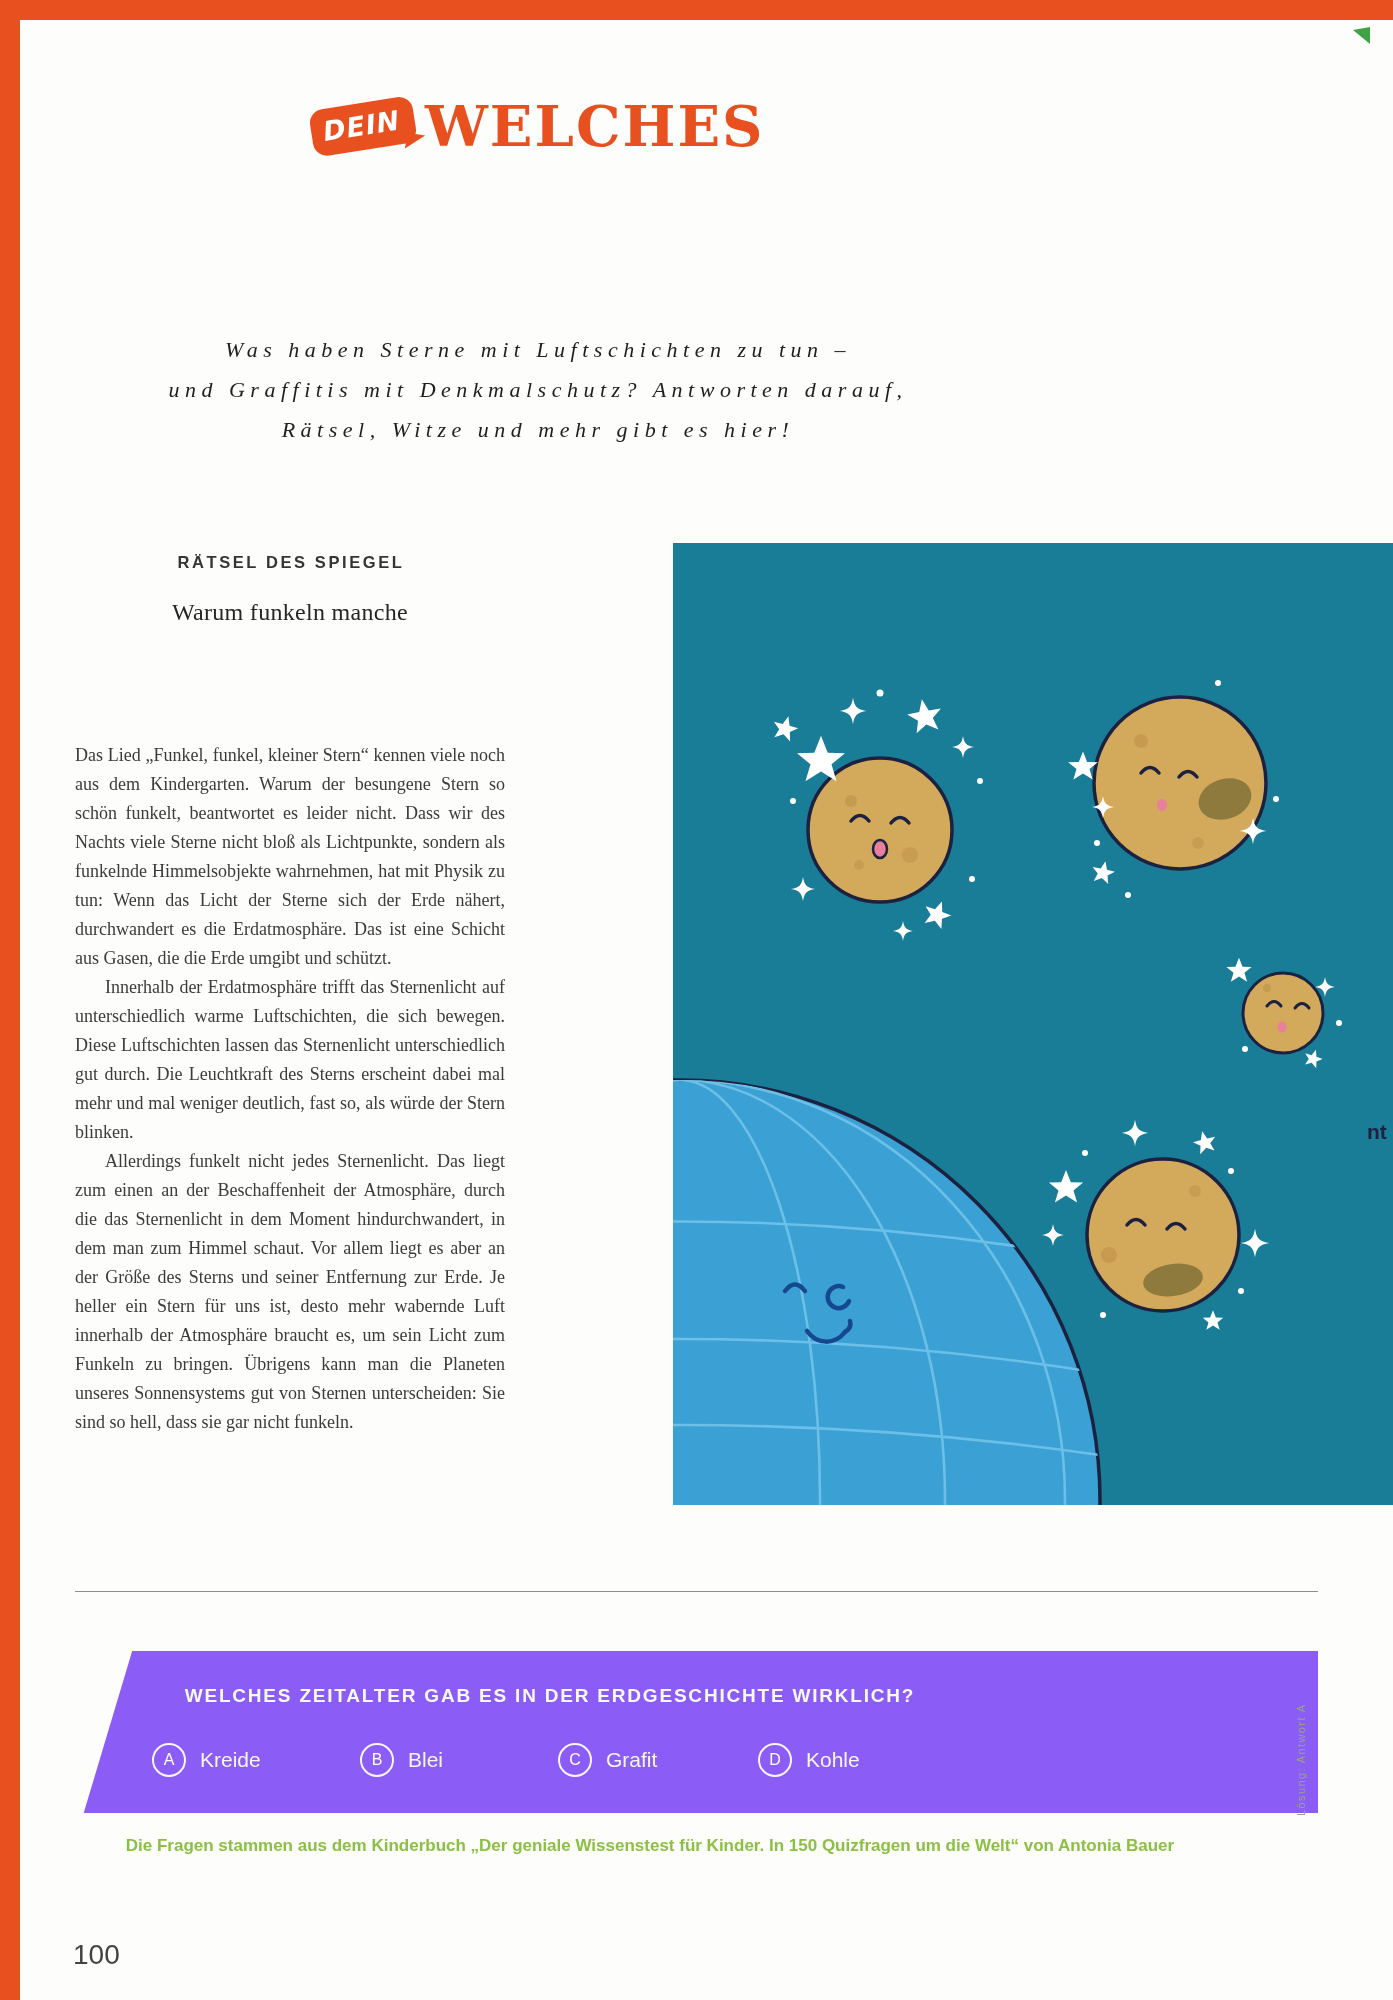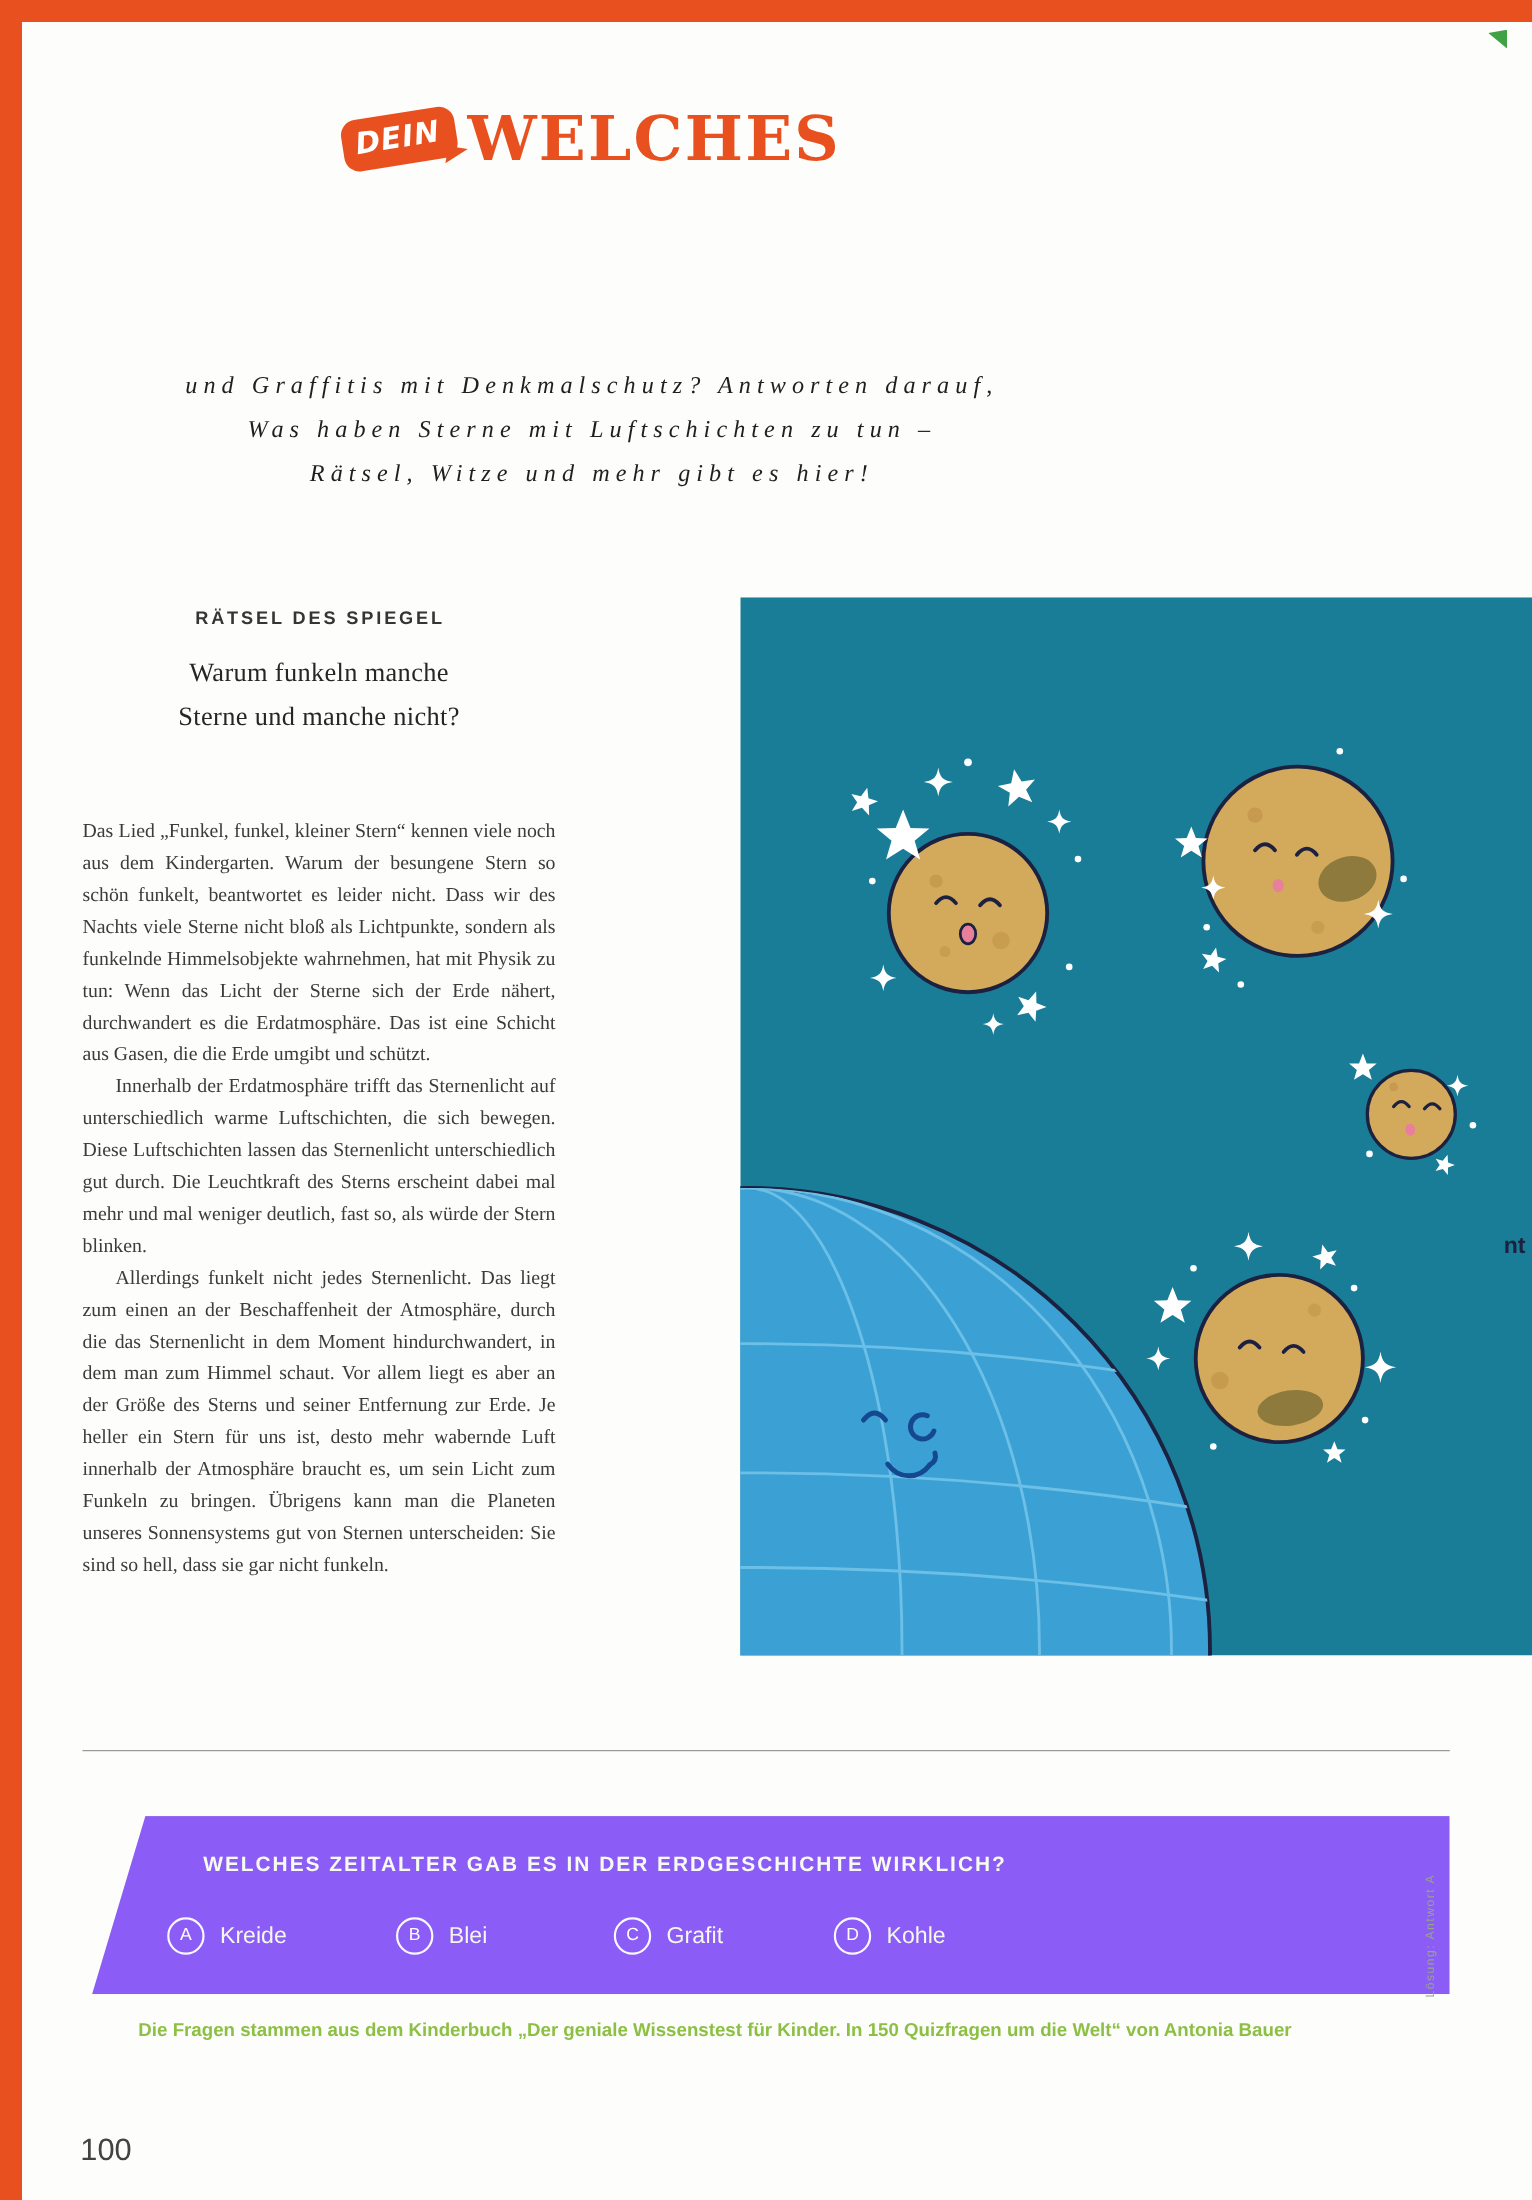--- a/index.html
+++ b/index.html
@@ -93,29 +93,28 @@
 
   <div class="frame-top"></div>
   <div class="frame-left"></div>
   <div class="corner-mark"></div>
 
   <div class="logo-row">
     <span class="dein-bubble">DEIN</span>
     <span class="spiegel-word">WELCHES</span>
   </div>
   <div class="subtitle">
+    <div>Was haben Sterne mit Luftschichten zu tun –</div>
     <div>und Graffitis mit Denkmalschutz? Antworten darauf,</div>
-    <div>Was haben Sterne mit Luftschichten zu tun –</div>
     <div>Rätsel, Witze und mehr gibt es hier!</div>
   </div>
 
   <div class="kicker">RÄTSEL DES SPIEGEL</div>
   <div class="article-title">
     <div>Warum funkeln manche</div>
-    <div>Sterne und manche nicht?</div>
   </div>
   <div class="article-body">
     <p>Das Lied „Funkel, funkel, kleiner Stern“ kennen viele noch aus dem Kindergarten. Warum der besungene Stern so schön funkelt, beantwortet es leider nicht. Dass wir des Nachts viele Sterne nicht bloß als Lichtpunkte, sondern als funkelnde Himmelsobjekte wahrnehmen, hat mit Physik zu tun: Wenn das Licht der Sterne sich der Erde nähert, durchwandert es die Erdatmosphäre. Das ist eine Schicht aus Gasen, die die Erde umgibt und schützt.</p>
     <p>Innerhalb der Erdatmosphäre trifft das Sternenlicht auf unterschiedlich warme Luftschichten, die sich bewegen. Diese Luftschichten lassen das Sternenlicht unterschiedlich gut durch. Die Leuchtkraft des Sterns erscheint dabei mal mehr und mal weniger deutlich, fast so, als würde der Stern blinken.</p>
     <p>Allerdings funkelt nicht jedes Sternenlicht. Das liegt zum einen an der Beschaffenheit der Atmosphäre, durch die das Sternenlicht in dem Moment hindurchwandert, in dem man zum Himmel schaut. Vor allem liegt es aber an der Größe des Sterns und seiner Entfernung zur Erde. Je heller ein Stern für uns ist, desto mehr wabernde Luft innerhalb der Atmosphäre braucht es, um sein Licht zum Funkeln zu bringen. Übrigens kann man die Planeten unseres Sonnensystems gut von Sternen unterscheiden: Sie sind so hell, dass sie gar nicht funkeln.</p>
   </div>
 
   <svg class="illustration" viewBox="0 0 720 962" xmlns="http://www.w3.org/2000/svg">
     <defs>
       <path id="s4" d="M0,-11 C1.2,-3.5 3.5,-1.2 11,0 C3.5,1.2 1.2,3.5 0,11 C-1.2,3.5 -3.5,1.2 -11,0 C-3.5,-1.2 -1.2,-3.5 0,-11 Z" fill="#ffffff"></path>

